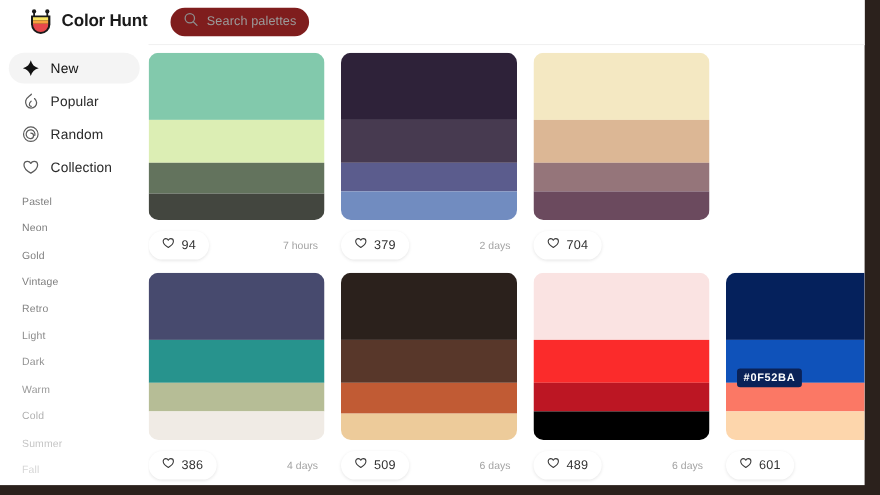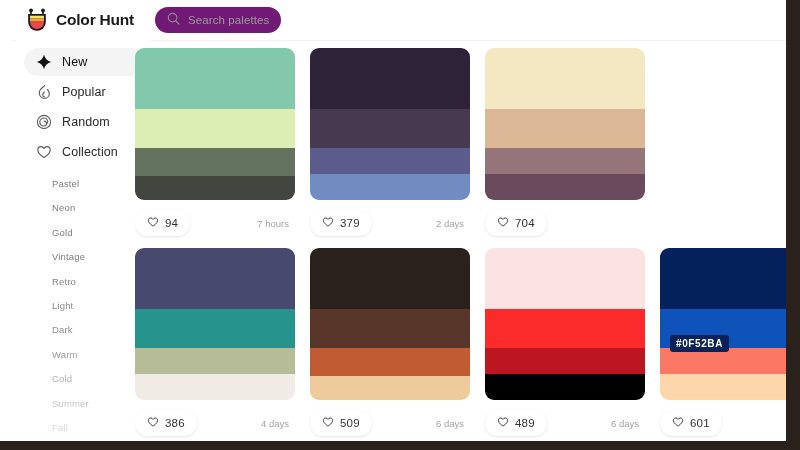--- a/index.html
+++ b/index.html
@@ -27,43 +27,43 @@
   }
   .logo{position:relative;width:22px;height:24px;flex:none;}
   .logo svg{display:block;}
   .brand-name{
     font-size:15.5px;font-weight:700;color:#1a1a1a;letter-spacing:-0.2px;
     white-space:nowrap;
   }
   .search{
     display:flex;align-items:center;gap:8px;
     height:26px;margin-left:8px;padding:0 12px;
-    border-radius:14px;background:#701a75;
+    border-radius:14px;background:#7f1d1d;
   }
   .search-icon{flex:none;display:block;}
   .search-ph{
     font-size:11.5px;color:#9b9b9b;white-space:nowrap;letter-spacing:.1px;
   }
 
   
   .sidebar{
-    position:absolute;left:16px;top:40px;width:135px;height:401px;
+    position:absolute;left:0;top:40px;width:135px;height:401px;
     background:#ffffff;box-sizing:border-box;padding-top:6px;
   }
   .nav-item{
     display:flex;align-items:center;gap:10px;
     height:28px;margin:2px 8px;padding-left:12px;
     border-radius:14px;cursor:pointer;
   }
   .nav-item.active{background:#f4f4f4;}
   .nav-ico{width:16px;height:16px;flex:none;display:block;}
   .nav-label{font-size:12.5px;color:#2a2a2a;letter-spacing:.1px;}
   .nav-item.active .nav-label{color:#111;}
 
-  .tags{margin-top:12px;padding-left:36px;}
+  .tags{margin-top:12px;padding-left:20px;}
   .tag{
     font-size:9.5px;color:#7d7d7d;margin-bottom:13.4px;
     letter-spacing:.15px;cursor:pointer;
   }
 
   
   .grid{
     position:absolute;left:135px;top:40px;width:651px;height:401px;
     overflow:hidden;
   }

